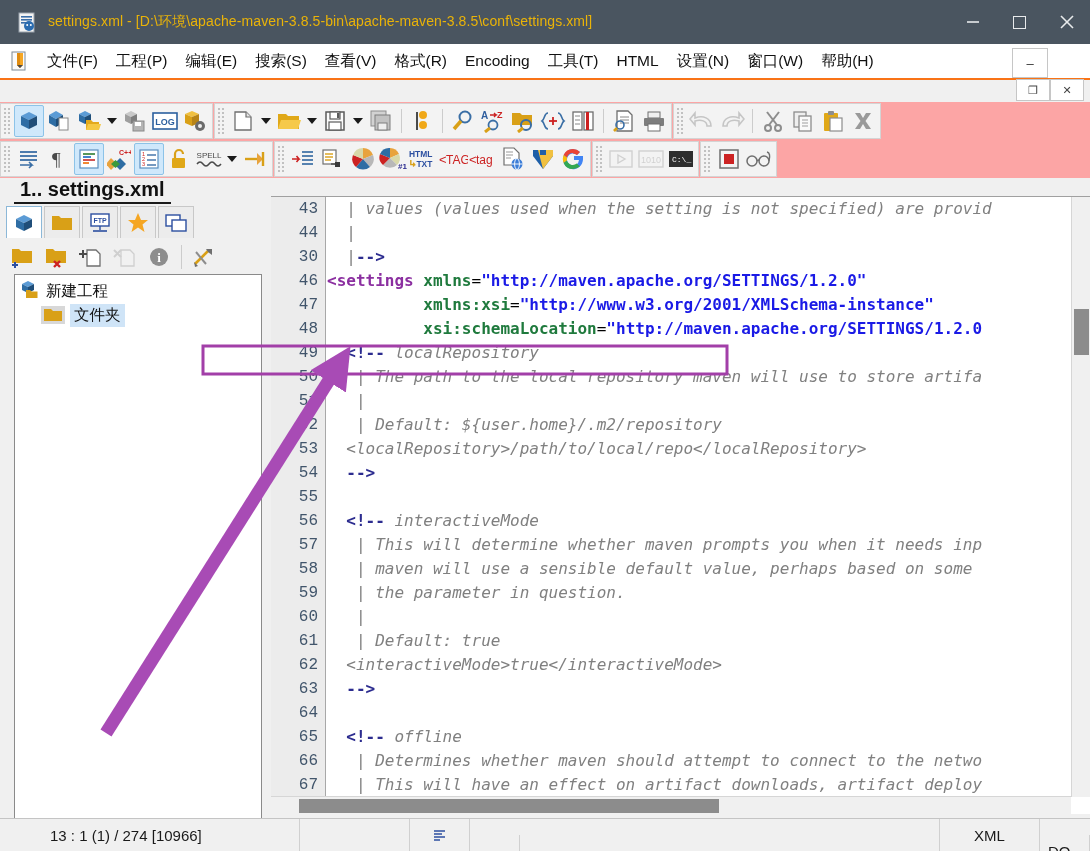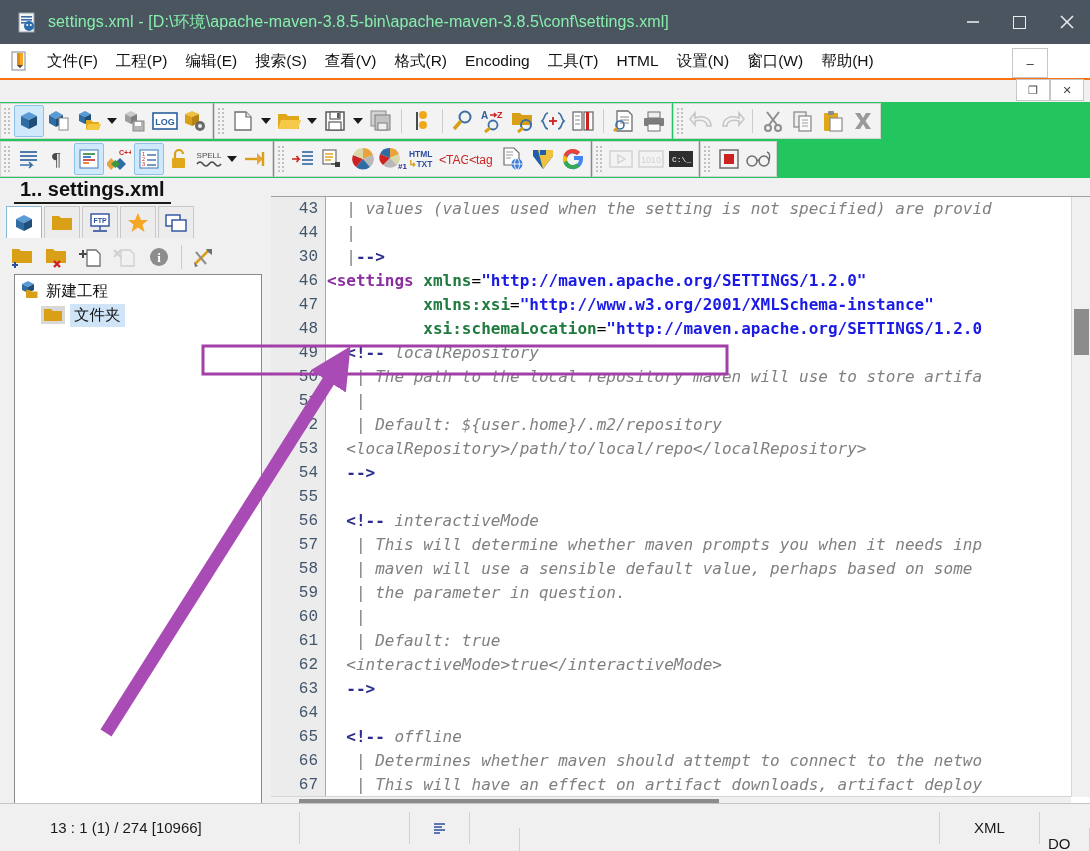--- a/index.html
+++ b/index.html
@@ -11,21 +11,21 @@
   }
   #app { position:relative; width:1090px; height:851px; }
 
   
   .titlebar {
     position:absolute; left:0; top:0; width:1090px; height:44px;
     background:#4a5560; display:flex; align-items:center;
   }
   .title-icon { width:22px; height:22px; margin-left:16px; margin-right:10px; position:relative; flex:0 0 auto;}
   .title-text {
-    color:#86efac; font-size:16px; letter-spacing:0.1px; white-space:nowrap;
+    color:#eab308; font-size:14px; letter-spacing:0.1px; white-space:nowrap;
   }
   .win-buttons { position:absolute; right:0; top:0; height:44px; display:flex; }
   .win-btn { width:47px; height:44px; display:flex; align-items:center; justify-content:center; color:#e8eaec; }
   .sq { width:13px; height:13px; border:1.6px solid #e8eaec; }
 
   
   .menubar {
     position:absolute; left:0; top:44px; width:1090px; height:36px;
     background:#ffffff; display:flex; align-items:center; border-bottom:2px solid #f97316;
   }
@@ -43,21 +43,21 @@
   }
   .mdi-row2 { position:absolute; right:2px; top:33px; display:flex; }
   .mdi-sm {
     width:34px; height:22px; border:1px solid #c6c6c6; background:#fff; color:#444;
     display:flex; align-items:center; justify-content:center; font-size:11px;
   }
 
   
   .toolbars {
     position:absolute; left:0; top:102px; width:1090px; height:76px;
-    background:#22c55e;
+    background:#fca5a5;
   }
   .tb-row { position:absolute; left:0; height:38px; width:1090px; display:flex; align-items:center; }
   .tb-row.r1 { top:0; }
   .tb-row.r2 { top:38px; }
   .tb-group {
     height:36px; display:flex; align-items:center;
     border:1px solid #d4d4d4; background:#f3f3f3; margin-right:1px;
     padding-right:2px;
   }
   .grip { width:9px; height:28px; margin:0 2px 0 2px;
@@ -145,21 +145,21 @@
     position:absolute; left:0; bottom:0; width:800px; height:18px; background:#f0f0f0;
     border-top:1px solid #d6d6d6;
   }
   .hthumb { position:absolute; top:2px; height:14px; background:#8c8c8c; }
 
   
   .anno-svg { position:absolute; left:0; top:0; width:1090px; height:851px; pointer-events:none; }
 
   
   .statusbar {
-    position:absolute; left:0; bottom:0; width:1090px; height:48px;
+    position:absolute; left:0; bottom:0; width:1090px; height:33px;
     background:#f0f0f0; border-top:1px solid #c4c4c4;
     display:flex; align-items:center; font-size:15px; color:#1a1a1a;
   }
   .st-cell { height:32px; display:flex; align-items:center; border-right:1px solid #d0d0d0; padding:0 8px; }
   .st-pos { width:300px; justify-content:flex-start; padding-left:50px; }
   .st-b { width:110px; }
   .st-c { width:60px; justify-content:center; }
   .st-d { width:50px;margin-top:32px; }
   .st-wide { flex:1; justify-content:center; }
   .st-xml { width:100px; justify-content:center; }

